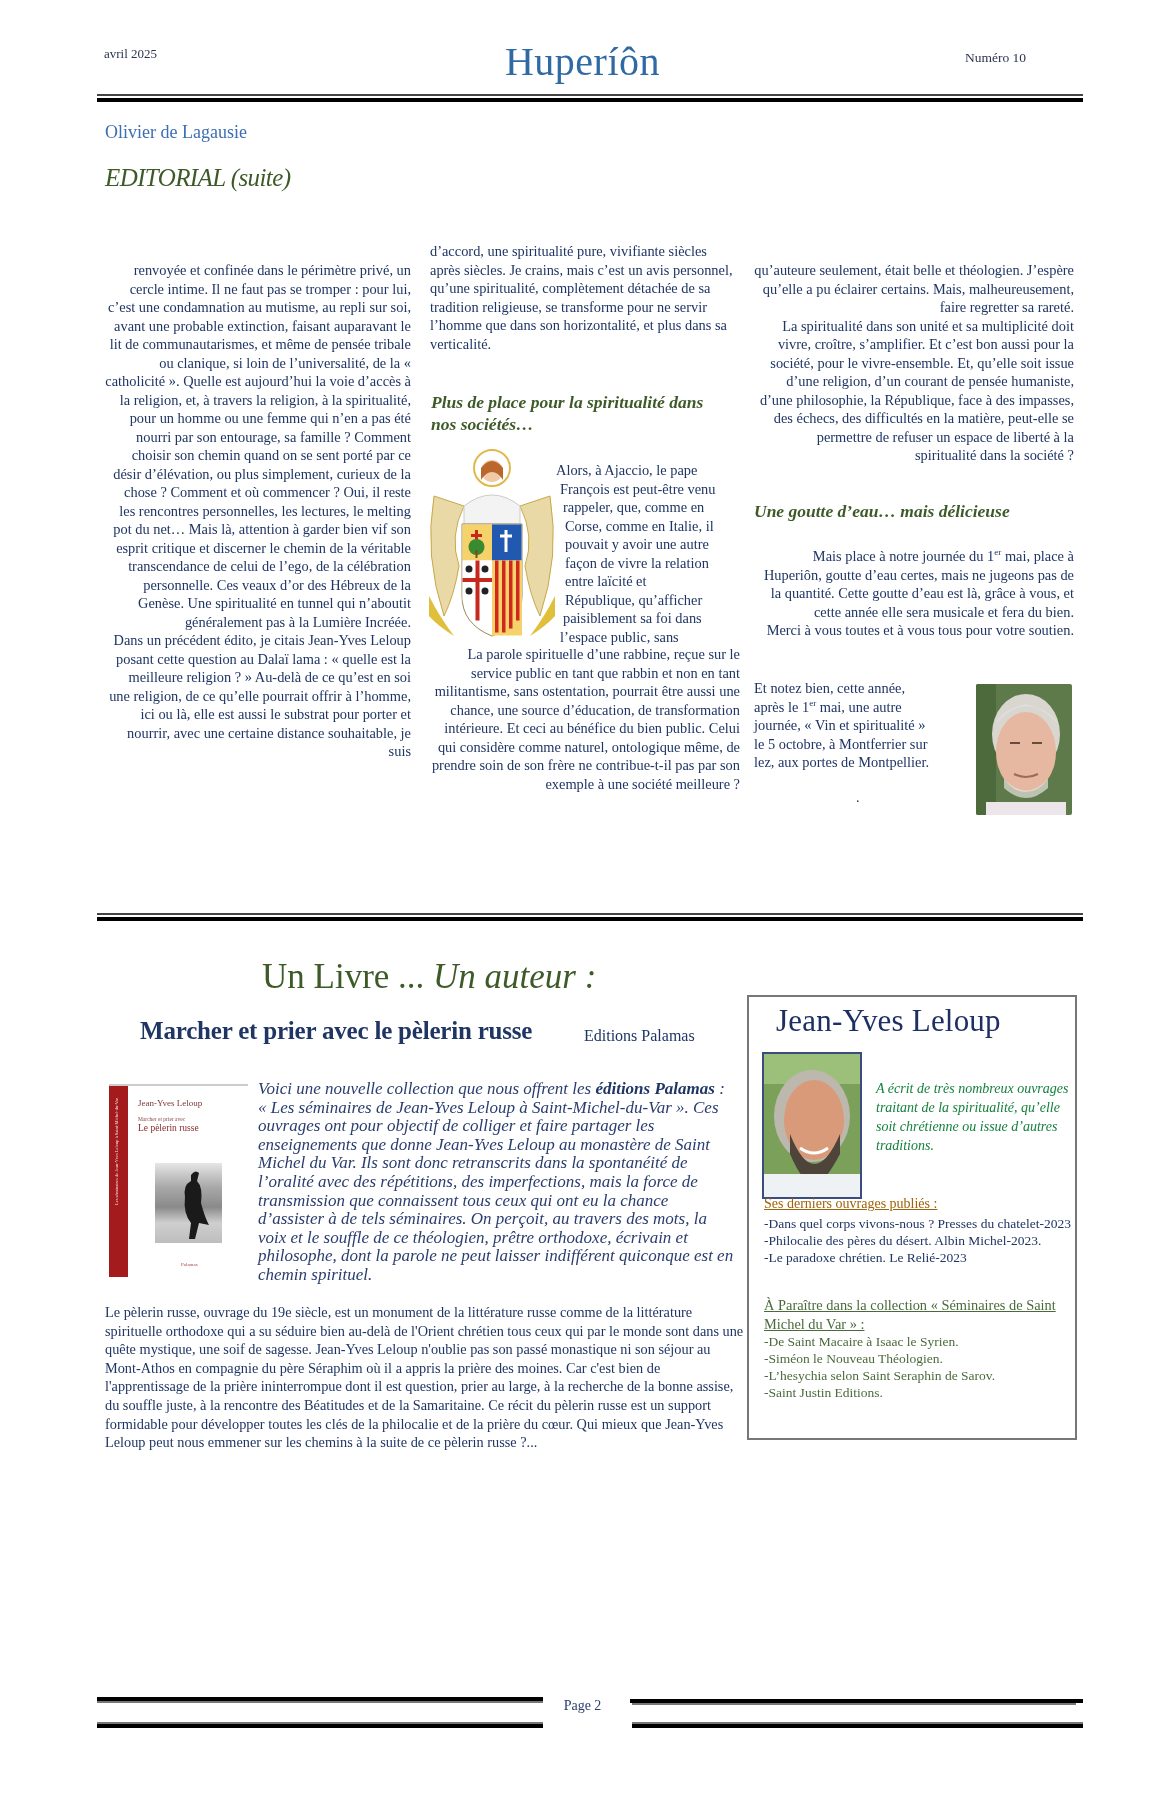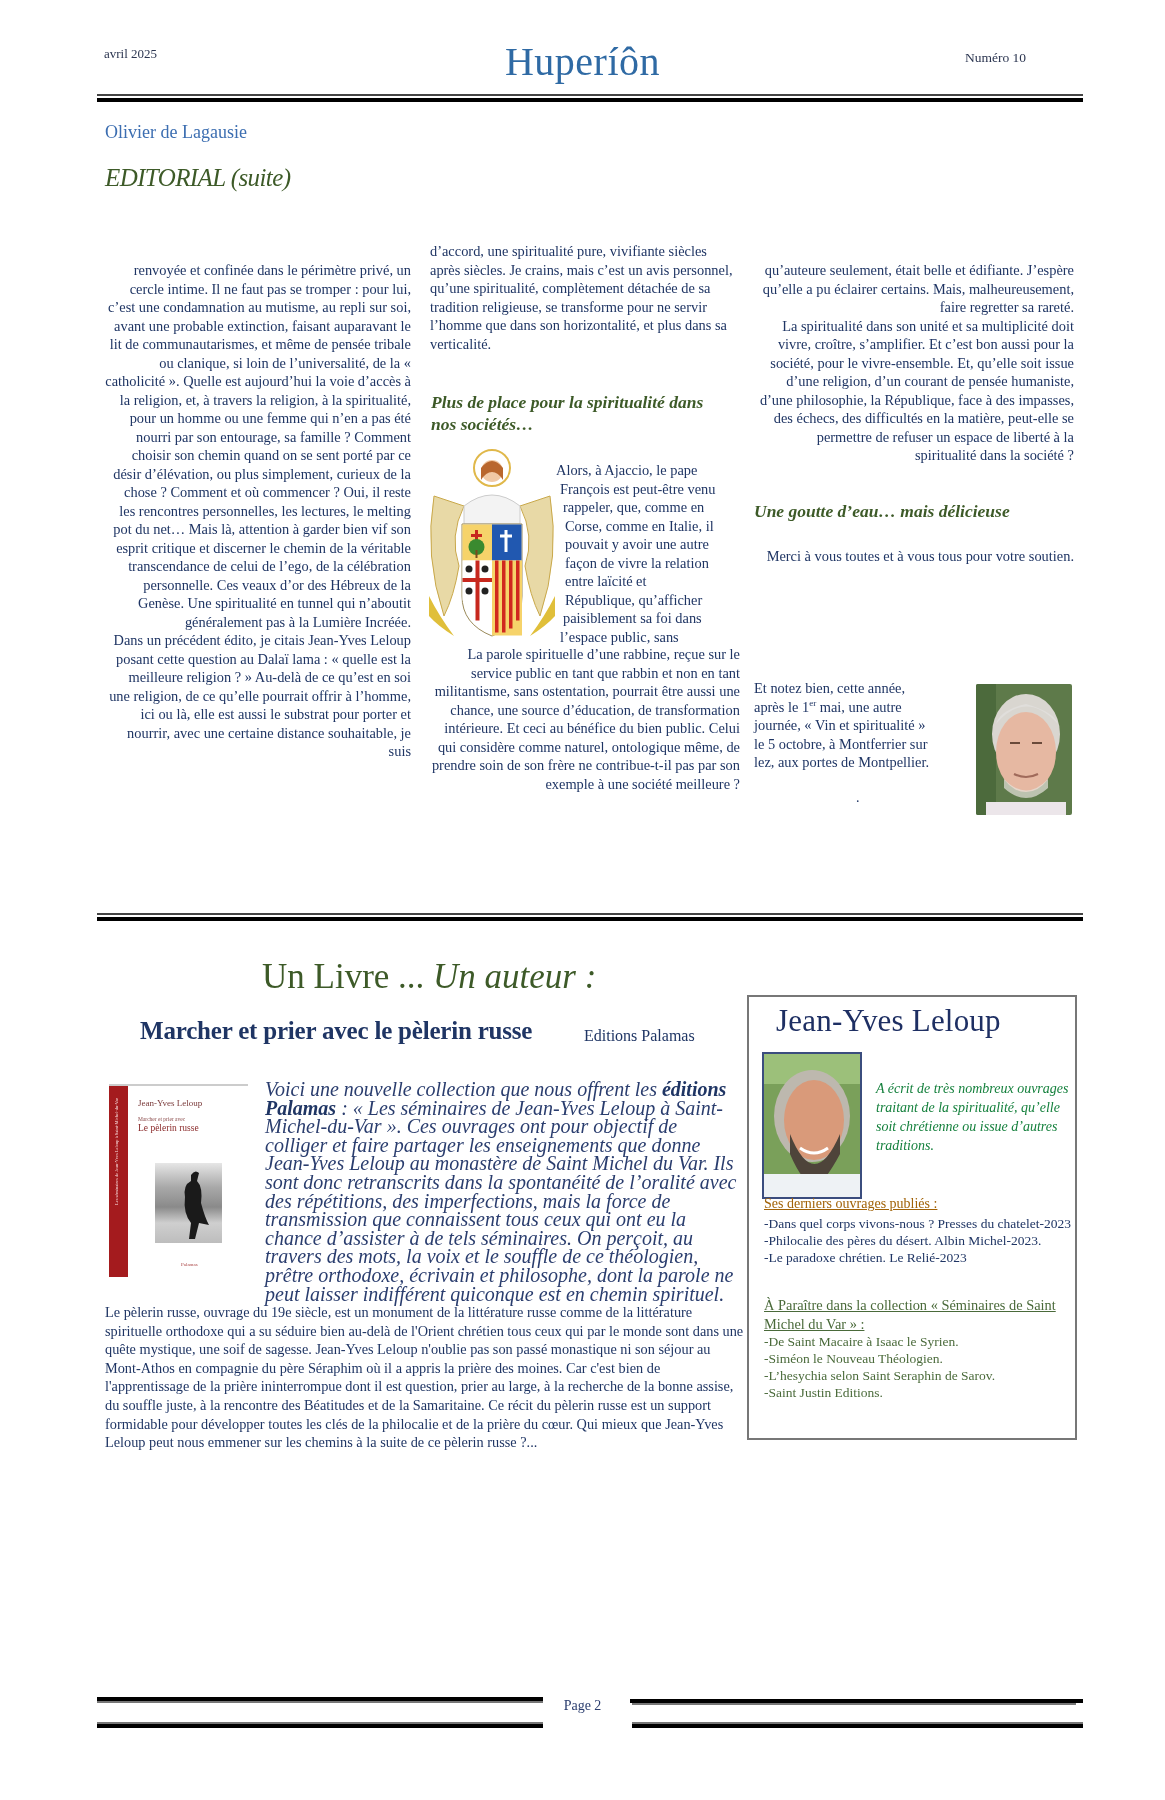--- a/index.html
+++ b/index.html
@@ -47,21 +47,21 @@
 
   .cover { left: 109px; top: 1084px; width: 139px; height: 193px; background: #fff; border-top: 2px solid #ccc; }
   .cover .spine { position: absolute; left: 0; top: 0; width: 19px; height: 100%; background: #a41b1e; }
   .cover .spine span { position: absolute; left: 5px; top: 12px; writing-mode: vertical-rl; transform: rotate(180deg); font-size: 4.5px; color: #f4d8d8; white-space: nowrap; }
   .cover .c-author { position: absolute; left: 29px; top: 12px; font-size: 9px; color: #7a3a3a; }
   .cover .c-sub { position: absolute; left: 29px; top: 30px; font-size: 5.5px; color: #8a4a4a; }
   .cover .c-title { position: absolute; left: 29px; top: 37px; font-size: 9.5px; color: #8a2a2a; }
   .cover .c-photo { position: absolute; left: 46px; top: 77px; width: 67px; height: 80px; background: linear-gradient(180deg,#e6e6e6 0%,#a9a9a9 30%,#8a8a8a 55%,#cfcfcf 75%,#bdbdbd 100%); overflow: hidden; }
   .cover .c-pub { position: absolute; left: 72px; top: 176px; font-size: 5px; color: #a44; }
 
-  .intro { left: 258px; top: 1080px; width: 478px; font-size: 20px; line-height: 18.6px; font-style: italic; color: #2a3d6e; margin-left: 7px; }
+  .intro { left: 258px; top: 1080px; width: 478px; font-size: 17px; line-height: 18.6px; font-style: italic; color: #2a3d6e; }
   .intro b { font-style: italic; font-weight: bold; color: #1f3564; }
   .body2 { left: 105px; top: 1303px; width: 640px; font-size: 14.3px; line-height: 18.6px; color: #1f3564; }
 
   .box { left: 747px; top: 995px; width: 330px; height: 445px; border: 2px solid #777; background: #fff; }
   .box-name { left: 776px; top: 1003px; font-size: 31px; color: #1e2f63; letter-spacing: 0.2px; }
   .portrait2 { left: 762px; top: 1052px; width: 100px; height: 147px; border: 2px solid #3b4d7e; overflow: hidden; }
   .box-bio { left: 876px; top: 1079px; width: 200px; font-size: 14px; line-height: 19px; font-style: italic; color: #15803d; }
   .box-h1 { left: 764px; top: 1196px; font-size: 14px; color: #a16207; text-decoration: underline; }
   .box-list1 { left: 764px; top: 1215px; width: 310px; font-size: 13.5px; line-height: 17px; color: #1f3564; }
   .box-h2 { left: 764px; top: 1296px; width: 310px; font-size: 14.4px; line-height: 19px; color: #4a6a3a; text-decoration: underline; }
@@ -146,25 +146,26 @@
   <div style="padding-left:9px">   République, qu’afficher</div>
   <div style="padding-left:7px">   paisiblement sa foi dans</div>
   <div style="padding-left:4px">  l’espace public, sans</div>
 </div>
 <div class="abs col col2c">
   <p>La parole spirituelle d’une rabbine, reçue sur le service public en tant que rabbin et non en tant</p>
   <p>militantisme, sans ostentation, pourrait être aussi une chance, une source d’éducation, de transformation intérieure. Et ceci au bénéfice du bien public. Celui qui considère comme naturel, ontologique même, de prendre soin de son frère ne contribue-t-il pas par son exemple à une société meilleure ?</p>
 </div>
 
 <div class="abs col col3">
-  <p>qu’auteure seulement, était belle et édifiante. J’espère qu’elle a pu éclairer certains. Mais, malheureusement, faire regretter sa rareté.</p>
+  <p>qu’auteure seulement, était belle et théologien. J’espère qu’elle a pu éclairer certains. Mais, malheureusement, faire regretter sa rareté.</p>
   <p>La spiritualité dans son unité et sa multiplicité doit vivre, croître, s’amplifier. Et c’est bon aussi pour la société, pour le vivre-ensemble. Et, qu’elle soit issue d’une religion, d’un courant de pensée humaniste, d’une philosophie, la République, face à des impasses, des échecs, des difficultés en la matière, peut-elle se permettre de refuser un espace de liberté à la spiritualité dans la société ?</p>
 </div>
 <div class="abs subhead sh2">Une goutte d’eau…  mais délicieuse</div>
 <div class="abs col col3b">
+  <p><span>Mais place à notre journée du 1</span><sup>er</sup><span> mai, place à Huperiôn, goutte d’eau certes, mais ne jugeons pas de la quantité. Cette goutte d’eau est là, grâce à vous, et cette année elle sera musicale et fera du bien.</span></p>
   <p>Merci à vous toutes et à vous tous pour votre soutien.</p>
 </div>
 <div class="abs col col3c">
   <div>Et notez bien, cette année,</div>
   <div><span>après le 1</span><sup>er</sup><span> mai, une autre</span></div>
   <div>journée, « Vin et spiritualité »</div>
   <div>le 5 octobre, à Montferrier sur</div>
   <div>lez, aux portes de Montpellier.</div>
 </div>
 <div class="abs portrait1">

